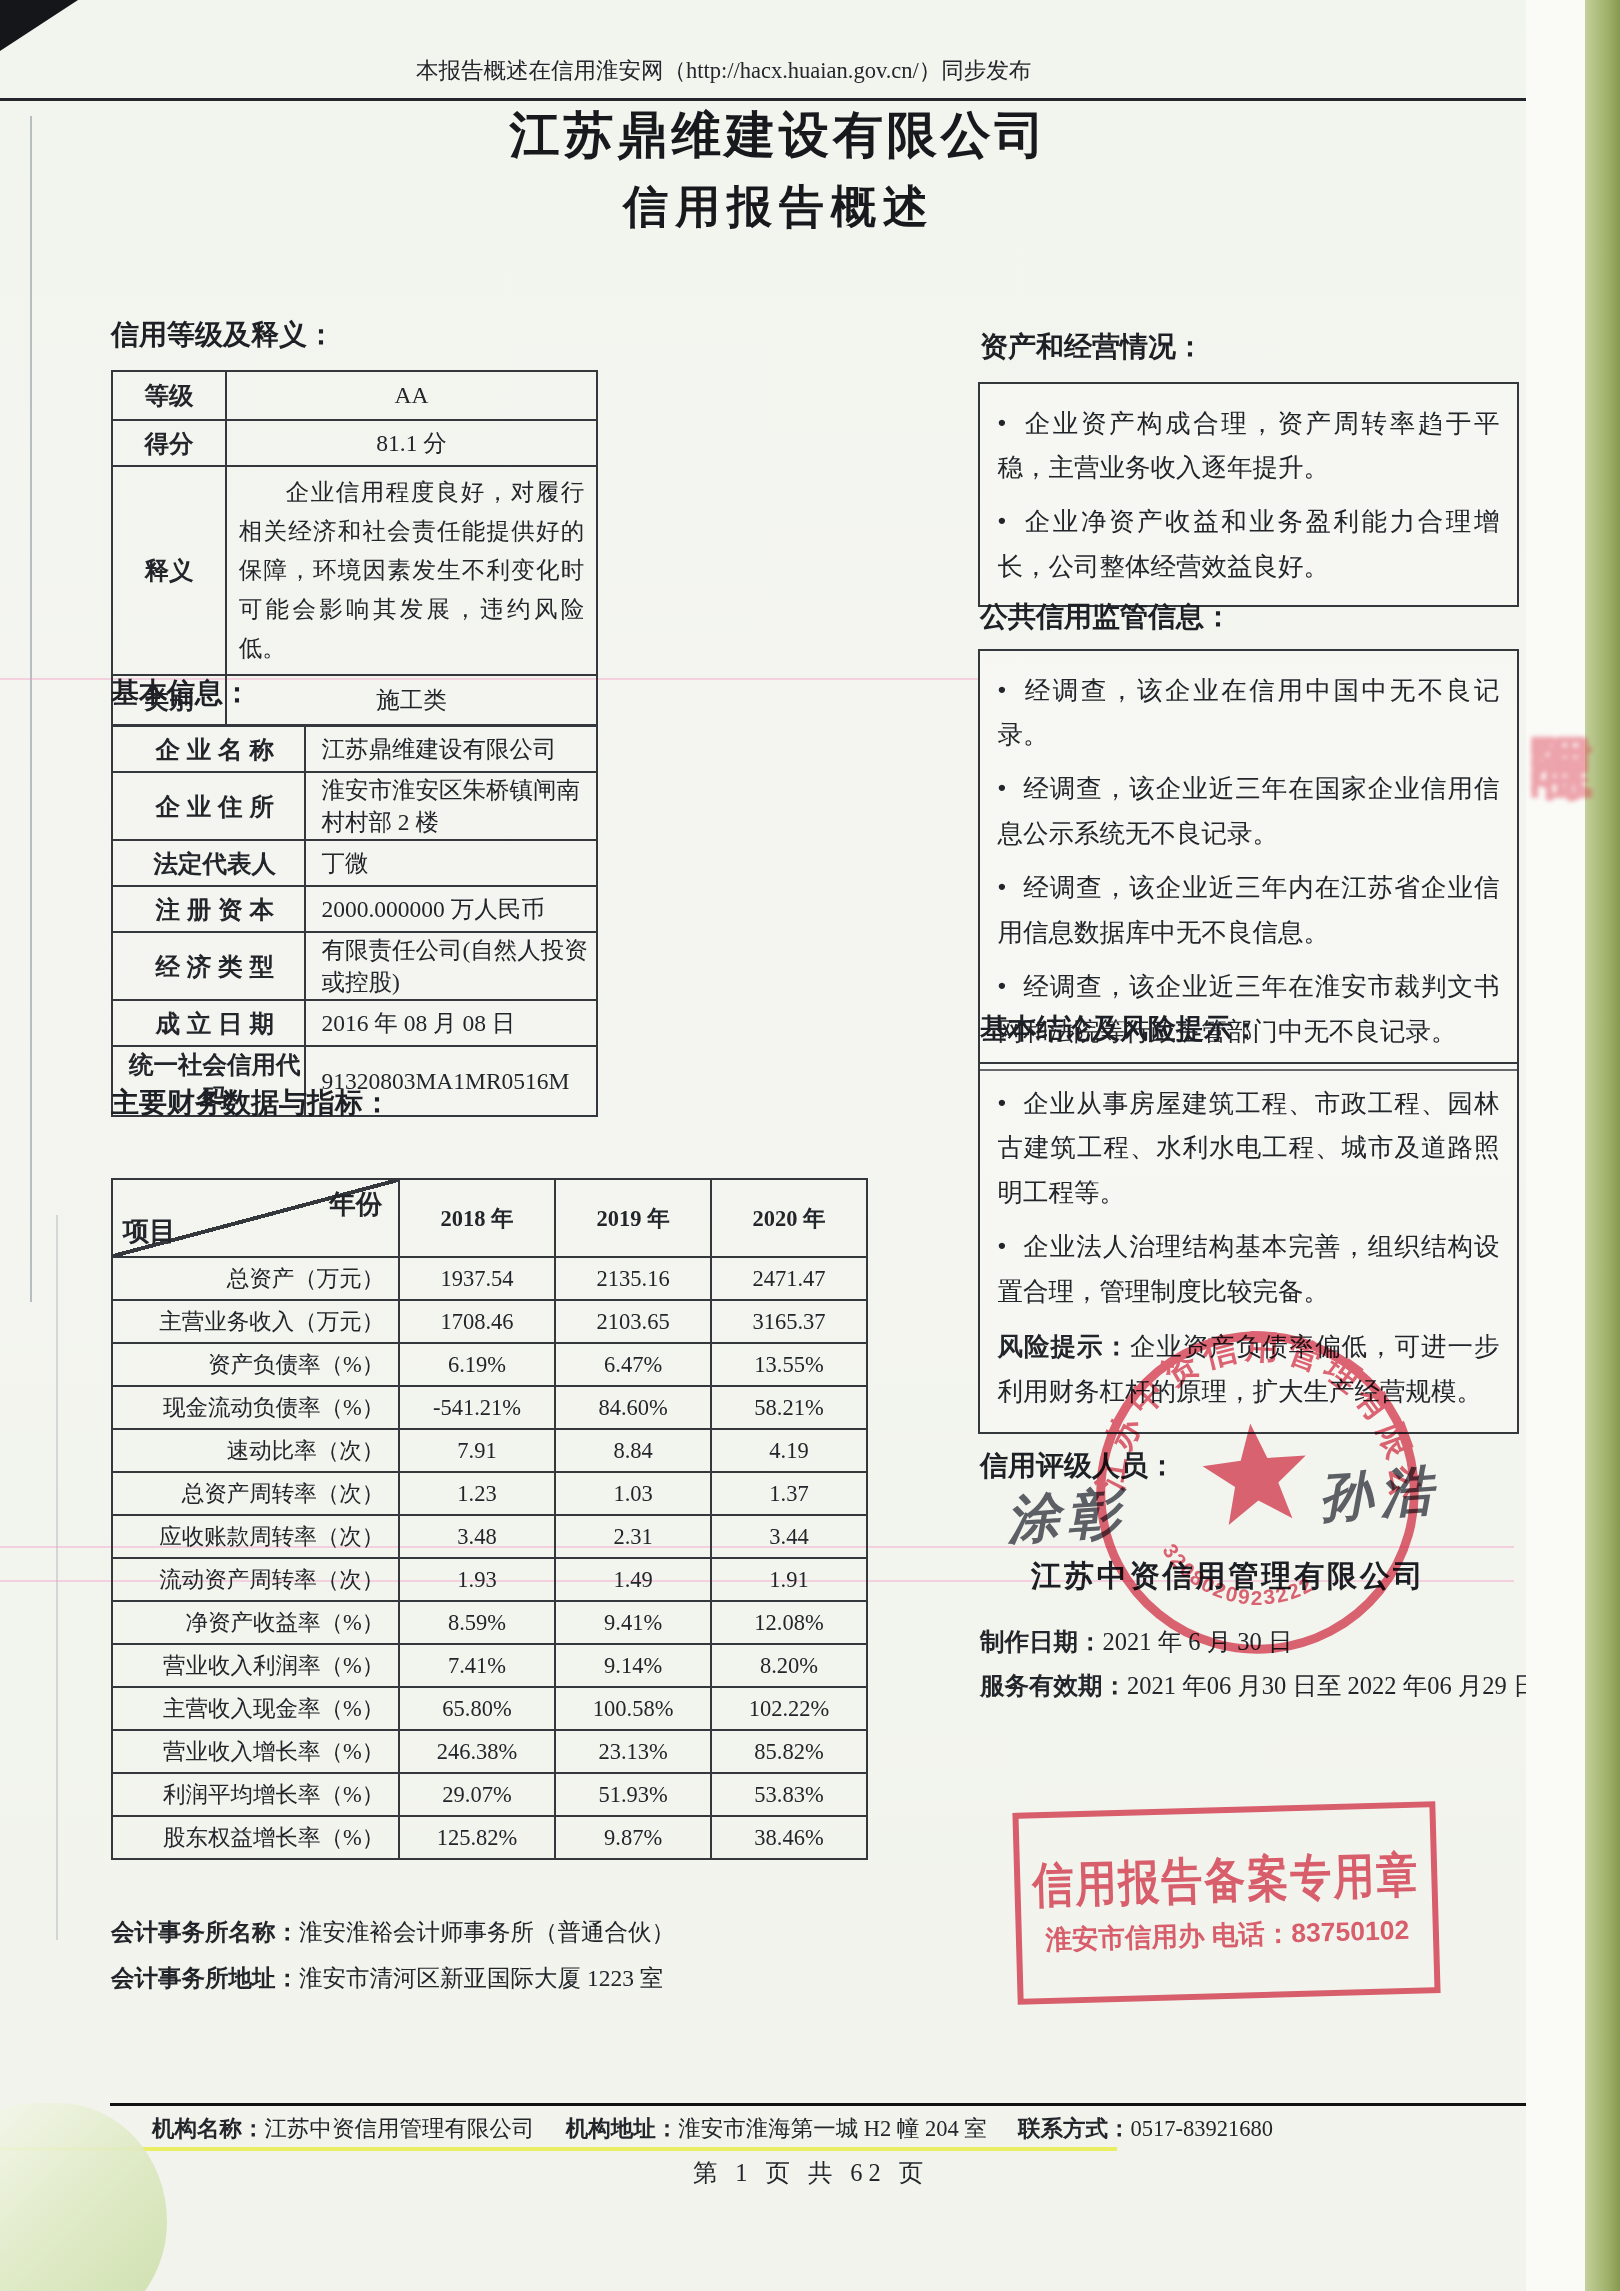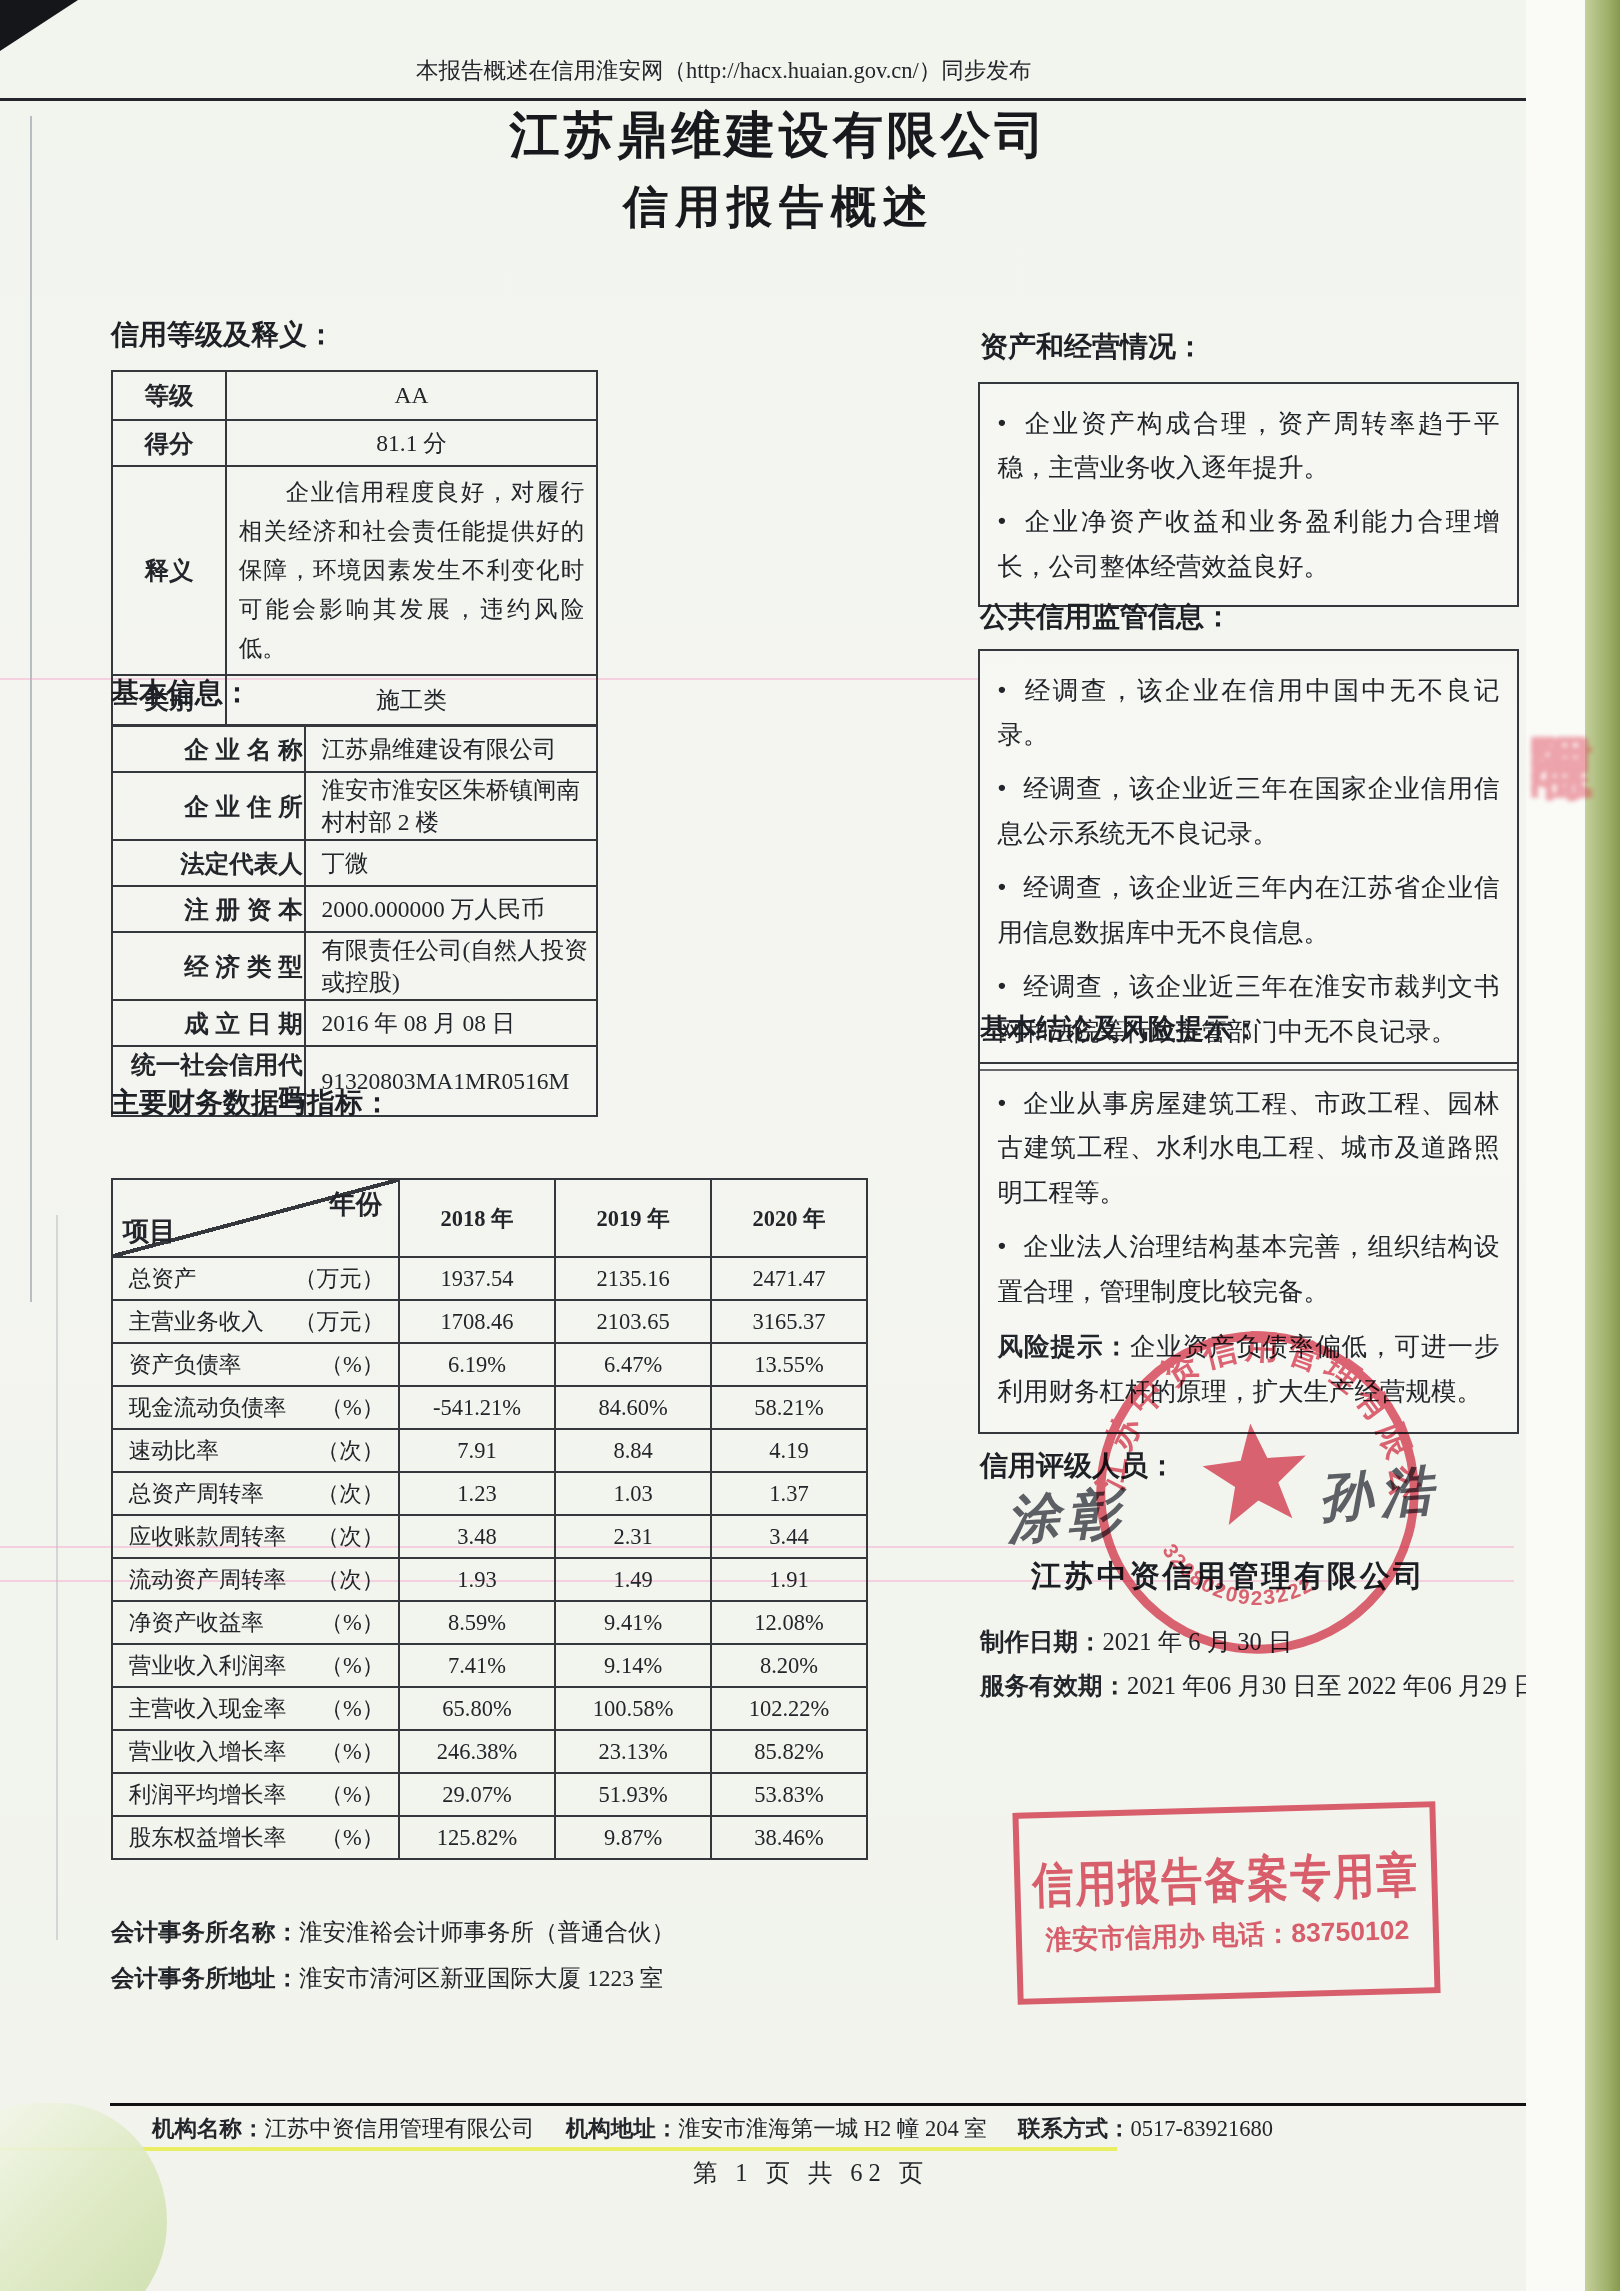--- a/index.html
+++ b/index.html
@@ -47,32 +47,32 @@
   .t-credit{left:111px;top:370px;width:487px;}
   .t-credit th{width:110px;font-family:"Liberation Sans",sans-serif;font-weight:700;font-size:24.5px;text-align:center;}
   .t-credit td{font-size:23.5px;text-align:center;padding:2px 9.8px;}
   .t-credit tr:nth-child(1){height:49px;}
   .t-credit tr:nth-child(2){height:46px;}
   .t-credit tr:nth-child(3){height:122px;}
   .t-credit tr:nth-child(4){height:50px;}
   .t-credit td.long{text-align:justify;text-indent:2em;font-size:23.5px;line-height:39px;padding:5.9px 11.8px;}
   .t-basic{left:111px;top:725px;width:487px;}
   .t-basic tr{height:46px;}
-  .t-basic th{width:176px;font-family:"Liberation Sans",sans-serif;font-weight:700;font-size:24.5px;text-align:right;padding-left:13.7px;}
+  .t-basic th{width:176px;font-family:"Liberation Sans",sans-serif;font-weight:700;font-size:24.5px;text-align:center;padding-left:13.7px;}
   .t-basic td{font-size:23.5px;text-align:left;padding-left:15.7px;}
   .t-fin{left:111px;top:1178px;width:757px;}
   .t-fin th,.t-fin td{font-size:22.5px;}
   .fin-corner{position:relative;width:290px;height:74px;
     background:linear-gradient(to bottom right,transparent calc(50% - 2px),#34373c calc(50% - 2px),#34373c calc(50% + 2px),transparent calc(50% + 2px));}
   .fin-corner .c-top{position:absolute;right:15.7px;top:5.9px;font-family:"Liberation Sans",sans-serif;font-weight:700;font-size:26.5px;}
   .fin-corner .c-bot{position:absolute;left:9.8px;bottom:7px;font-family:"Liberation Sans",sans-serif;font-weight:700;font-size:26.5px;}
   .fin-year{font-family:Liberation Serif, serif;font-weight:700;font-size:26.5px;text-align:center;width:155px;}
   .t-fin tbody tr{height:43px;}
   .fin-item{padding:0 13.7px 0 15.7px;}
-  .fin-item .cf{display:flex;justify-content:space-between;align-items:center;}
+  .fin-item .cf{display:flex;justify-content:flex-end;align-items:center;}
   .fin-val{text-align:center;}
   
   .acct{left:111px;white-space:nowrap;font-size:23.5px;}
   .acct .lab{font-family:"Liberation Sans",sans-serif;font-weight:700;font-size:23.5px;}
   
   .box{position:absolute;border:2.9px solid #34373c;background:rgba(255,255,255,.25);
     padding:7.8px 17.6px;width:541px;box-sizing:border-box;}
   .bullet{margin:7.8px 0;font-size:25.5px;line-height:45px;text-align:justify;}
   .bullet .dot{font-size:14.7px;vertical-align:4.9px;margin-right:15.7px;}
   .risk{margin:10px 0;font-size:25.5px;line-height:45px;text-align:justify;}

